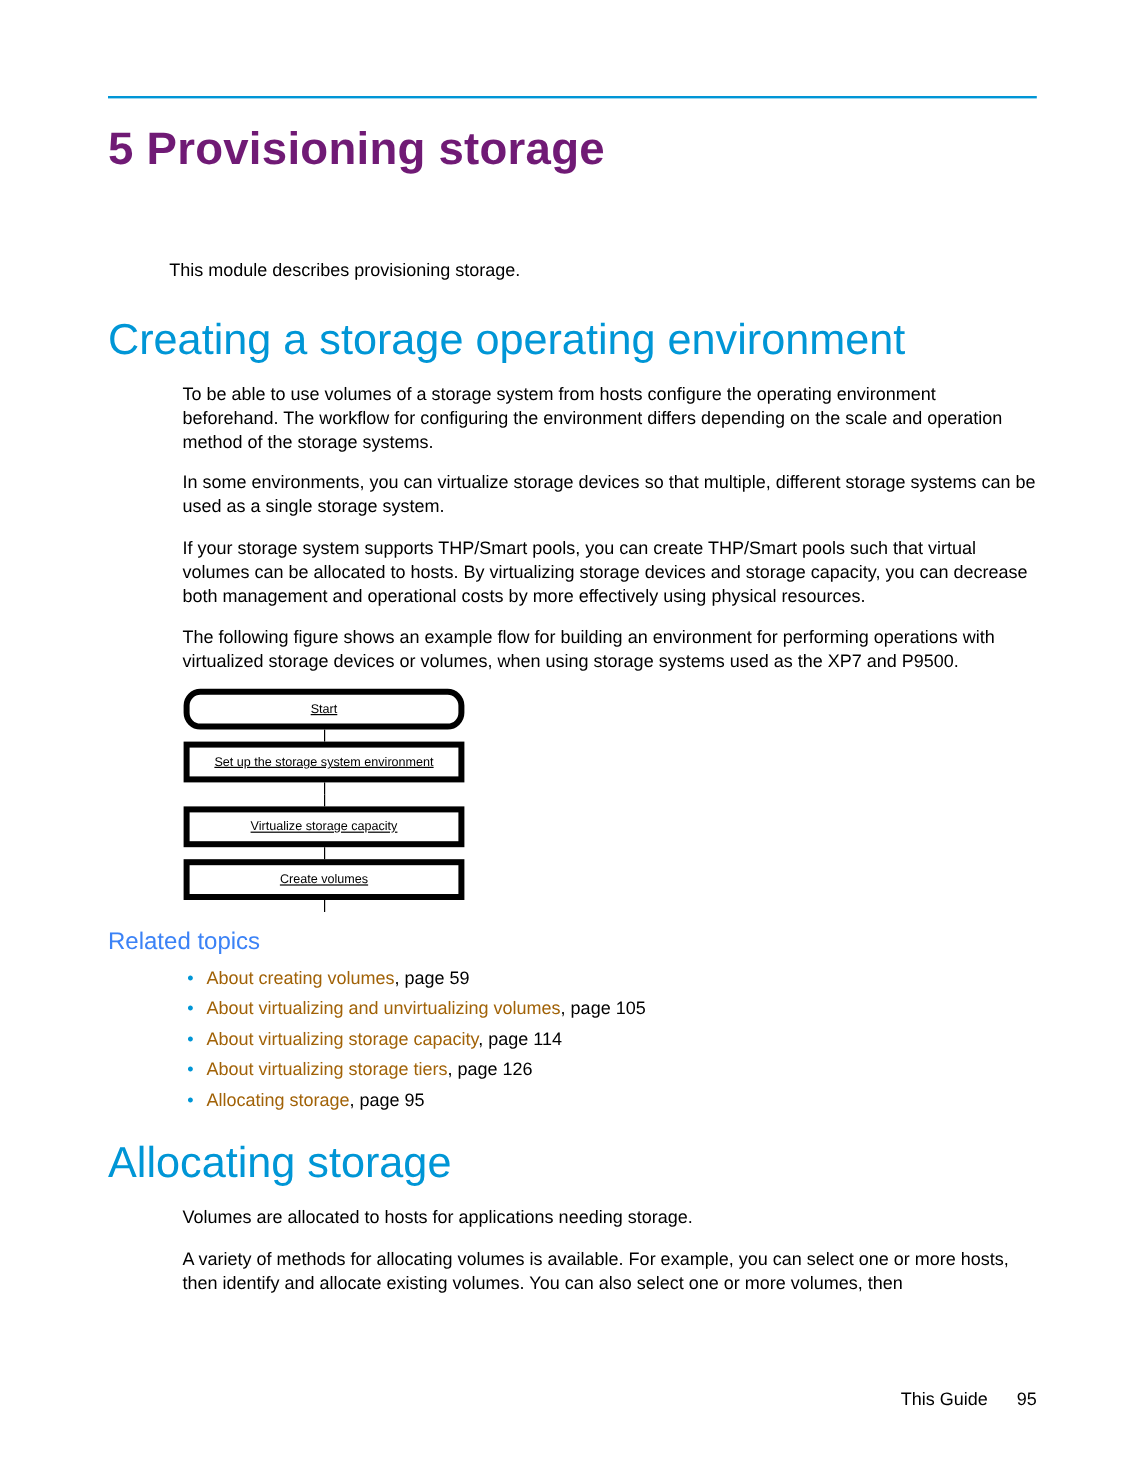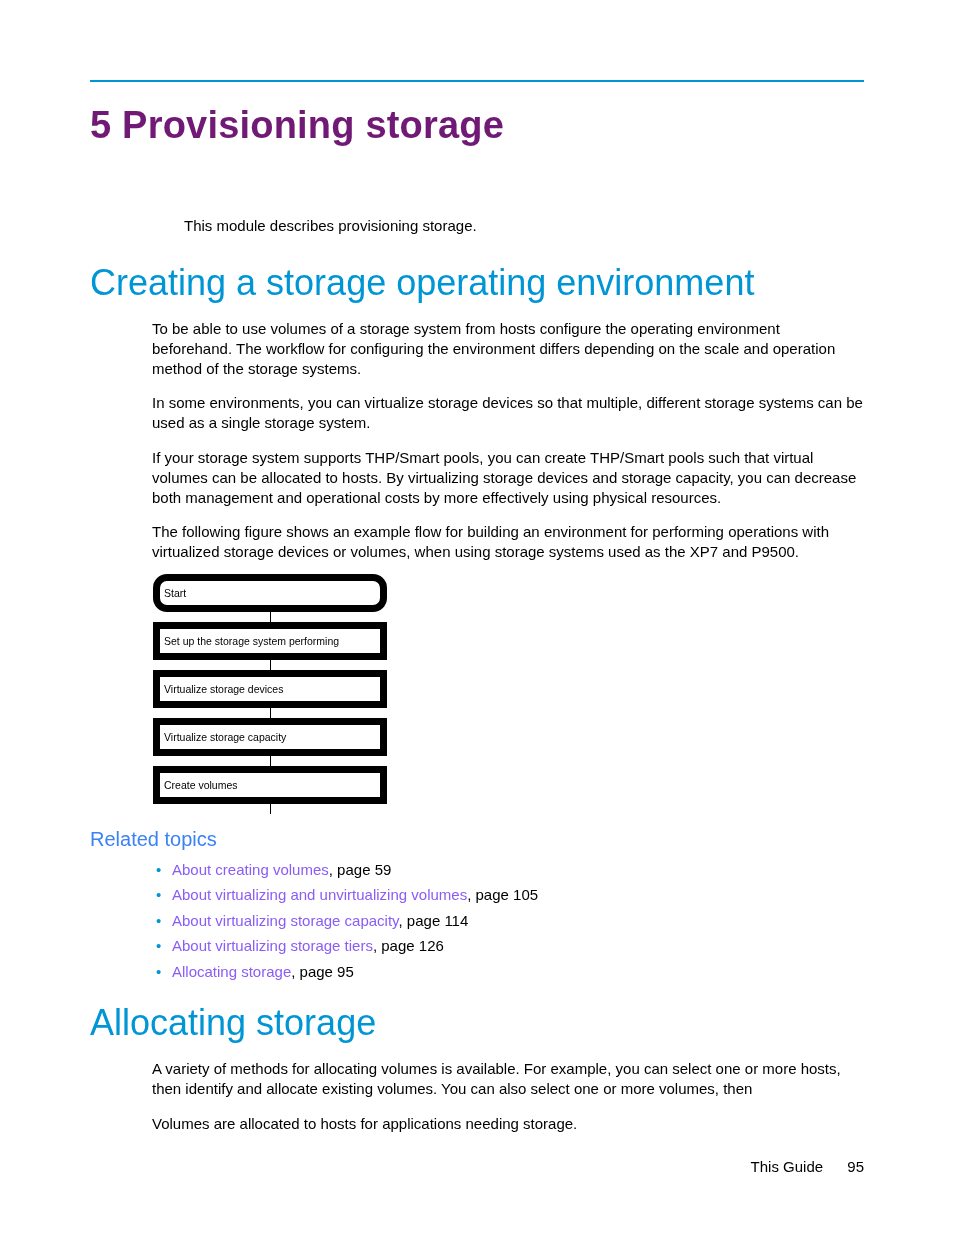--- a/index.html
+++ b/index.html
@@ -21,21 +21,21 @@
     margin-bottom: 22px;
   }
   .chapter-title {
     color: #701a75;
     font-size: 38px;
     font-weight: bold;
     margin: 0 0 70px 0;
     letter-spacing: 0.2px;
   }
   .intro {
-    margin-left: 94px;
+    margin-left: 51px;
     font-size: 15px;
     margin-bottom: 28px;
   }
   .h2 {
     color: #0096d6;
     font-size: 36px;
     font-weight: normal;
     margin: 18px 0 10px 0;
   }
   .h3 {
@@ -55,26 +55,27 @@
     width: 236px;
     margin-top: 10px;
     margin-bottom: 14px;
   }
   .flow-row {
     display: flex;
     flex-direction: column;
     align-items: center;
   }
   .flow-box {
-    border: 7px solid #000000;
+    border: 5px solid #000000;
     width: 234px;
-    text-align: left;
+    text-align: center;
     font-size: 10.5px;
     padding: 6px 4px;
     box-sizing: border-box;
+    text-decoration: underline;
   }
   .flow-rounded {
     border-radius: 14px;
   }
   .flow-conn {
     width: 1px;
     height: 10px;
     background: #000;
   }
   .related-list {
@@ -89,21 +90,21 @@
     position: relative;
     padding-left: 0;
   }
   .related-list li::before {
     content: "•";
     color: #0096d6;
     position: absolute;
     left: -16px;
   }
   .link {
-    color: #8b5cf6;
+    color: #a16207;
   }
   .footer {
     position: absolute;
     bottom: 60px;
     right: 90px;
     font-size: 15px;
   }
   .footer .pn {
     margin-left: 20px;
   }
@@ -125,23 +126,22 @@
 
   <p class="body-text">To be able to use volumes of a storage system from hosts configure the operating environment beforehand. The workflow for configuring the environment differs depending on the scale and operation method of the storage systems.</p>
   <p class="body-text">In some environments, you can virtualize storage devices so that multiple, different storage systems can be used as a single storage system.</p>
   <p class="body-text">If your storage system supports THP/Smart pools, you can create THP/Smart pools such that virtual volumes can be allocated to hosts. By virtualizing storage devices and storage capacity, you can decrease both management and operational costs by more effectively using physical resources.</p>
   <p class="body-text">The following figure shows an example flow for building an environment for performing operations with virtualized storage devices or volumes, when using storage systems used as the XP7 and P9500.</p>
 
   <div class="flowchart">
     <div class="flow-row">
       <div class="flow-box flow-rounded">Start</div>
       <div class="flow-conn"></div>
-      <div class="flow-box">Set up the storage system performing</div>
+      <div class="flow-box">Set up the storage system environment</div>
       <div class="flow-conn"></div>
-      <div class="flow-box">Virtualize storage devices</div>
       <div class="flow-conn"></div>
       <div class="flow-box">Virtualize storage capacity</div>
       <div class="flow-conn"></div>
       <div class="flow-box">Create volumes</div>
       <div class="flow-conn"></div>
     </div>
   </div>
 
   <h3 class="h3">Related topics</h3>
   <ul class="related-list">
@@ -156,20 +156,20 @@
     </li>
     <li>
       <span class="link">About virtualizing storage tiers</span><span>, page 126</span>
     </li>
     <li>
       <span class="link">Allocating storage</span><span>, page 95</span>
     </li>
   </ul>
 
   <h2 class="h2">Allocating storage</h2>
+  <p class="body-text">Volumes are allocated to hosts for applications needing storage.</p>
   <p class="body-text">A variety of methods for allocating volumes is available. For example, you can select one or more hosts, then identify and allocate existing volumes. You can also select one or more volumes, then</p>
-  <p class="body-text">Volumes are allocated to hosts for applications needing storage.</p>
 
   <div class="footer">
     <span>This Guide</span>
     <span class="pn">95</span>
   </div>
 </div>
 
 </body></html>

